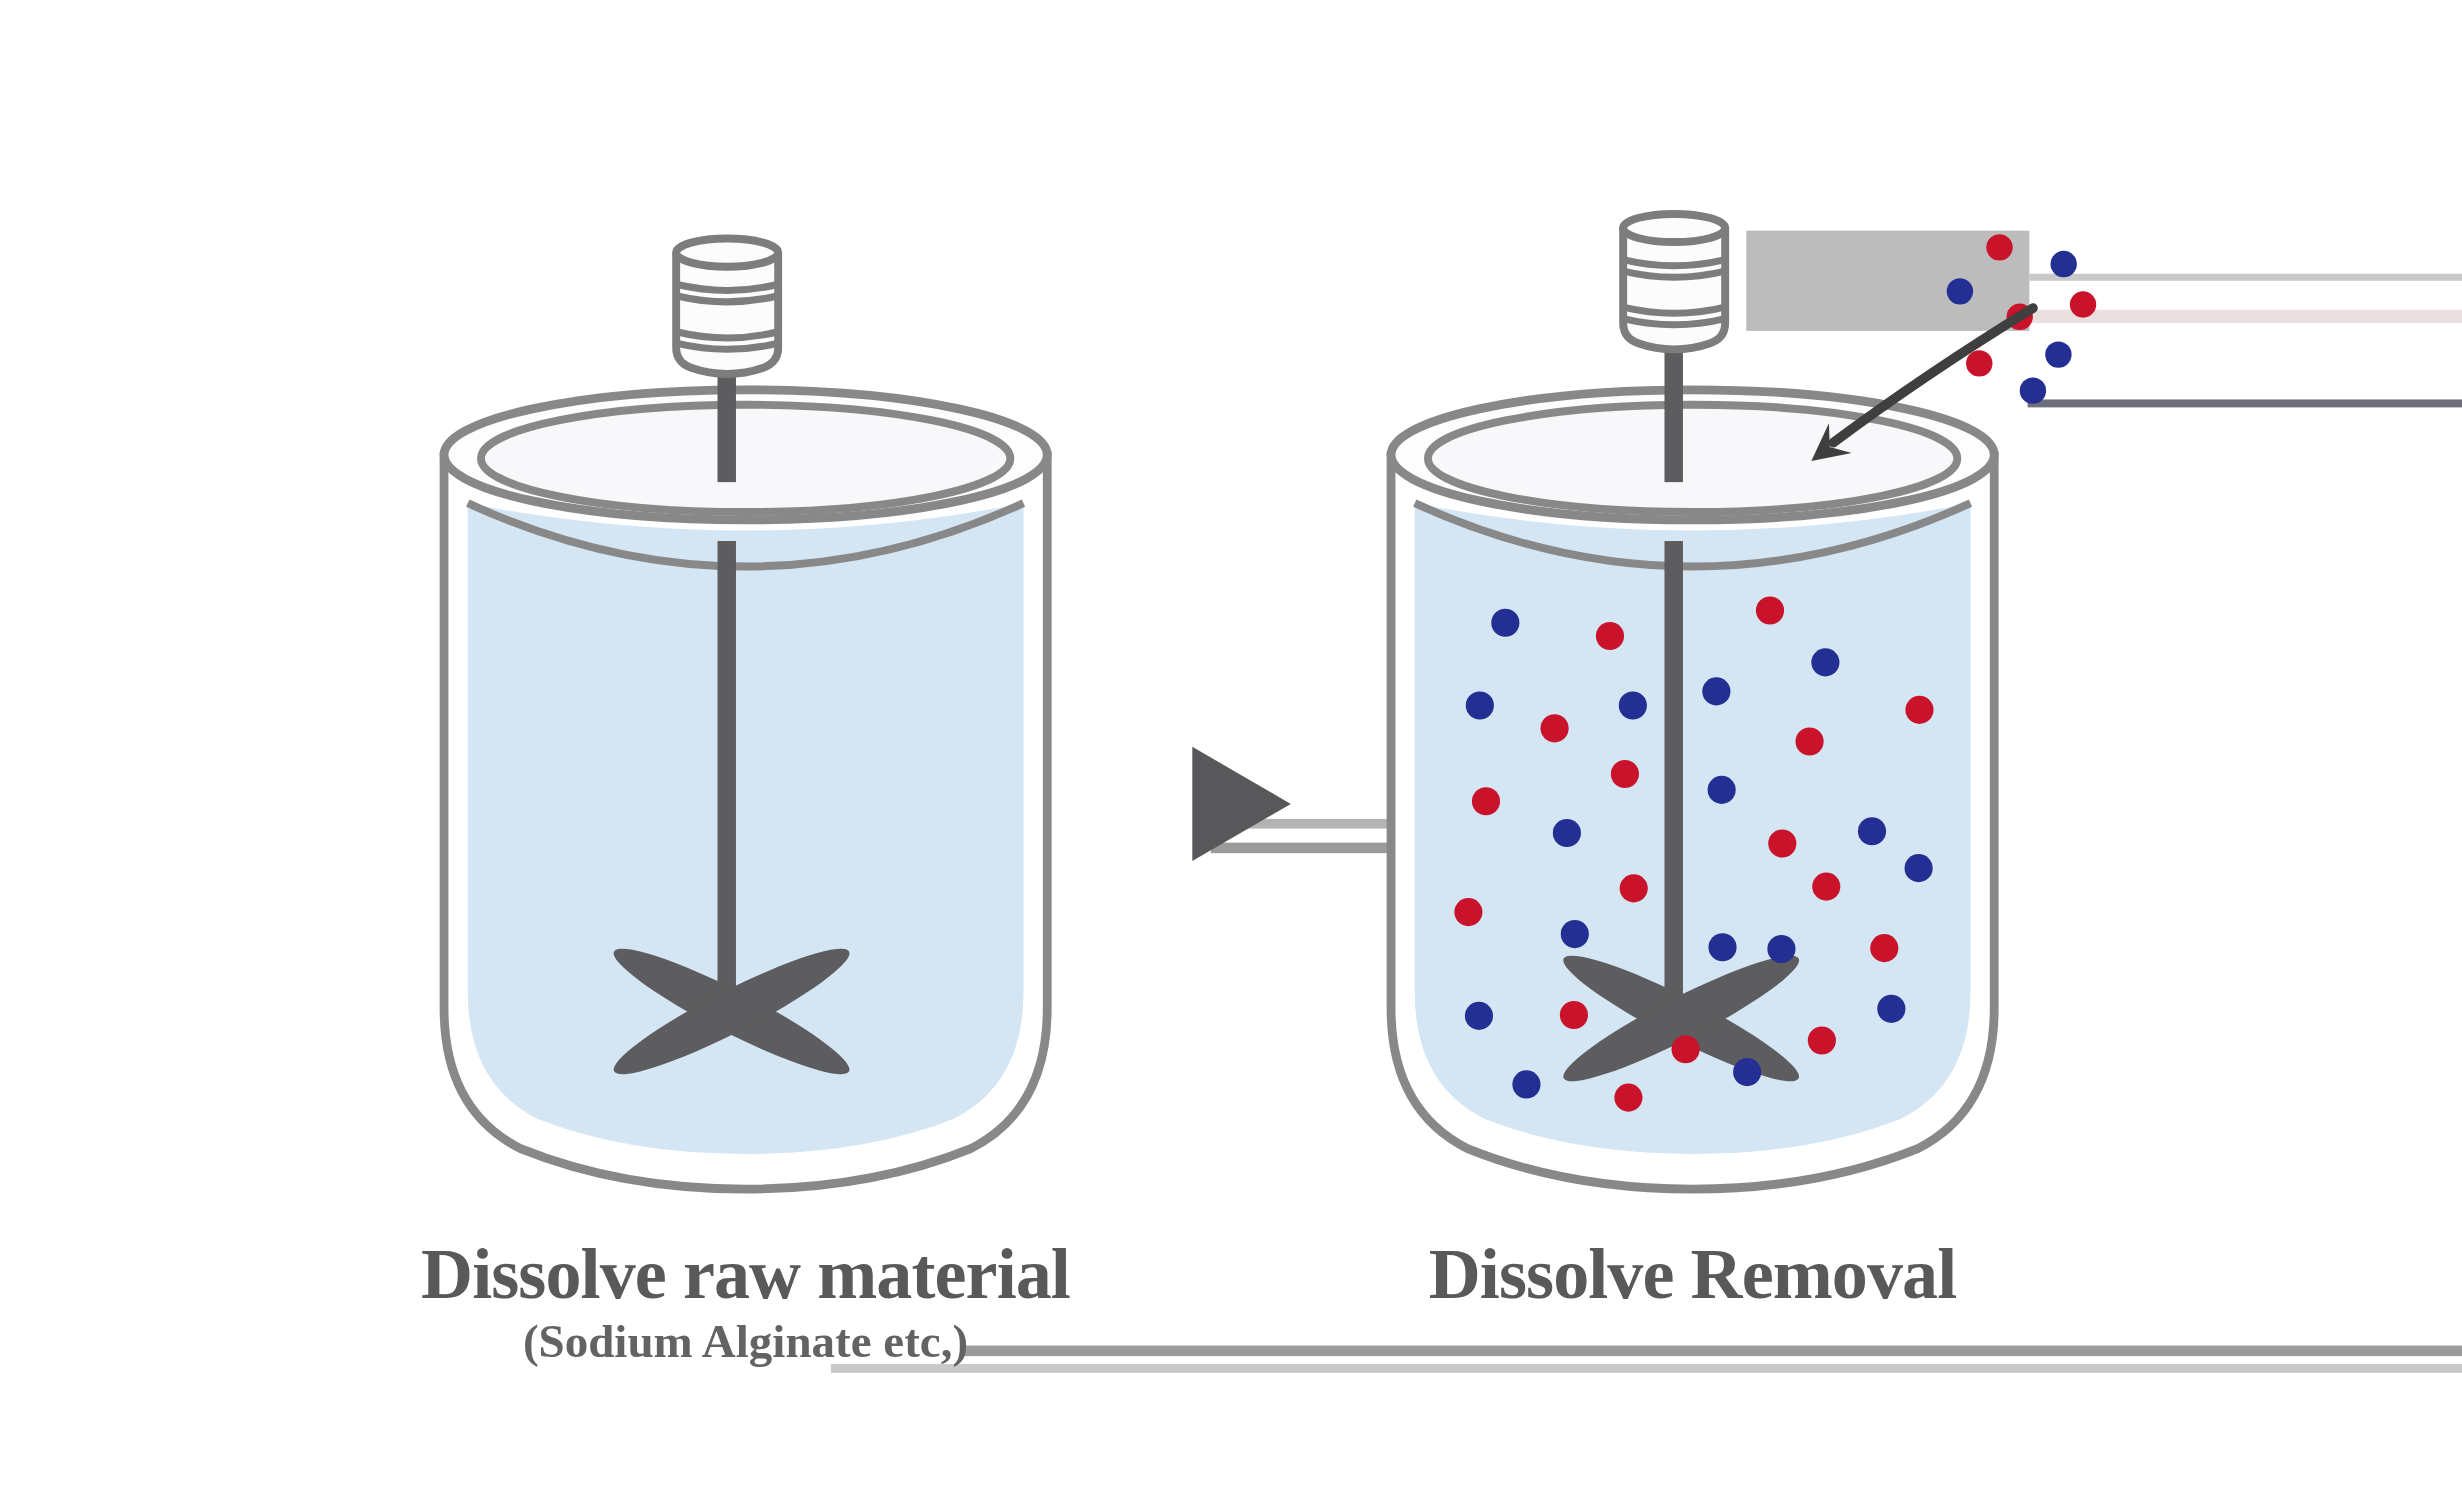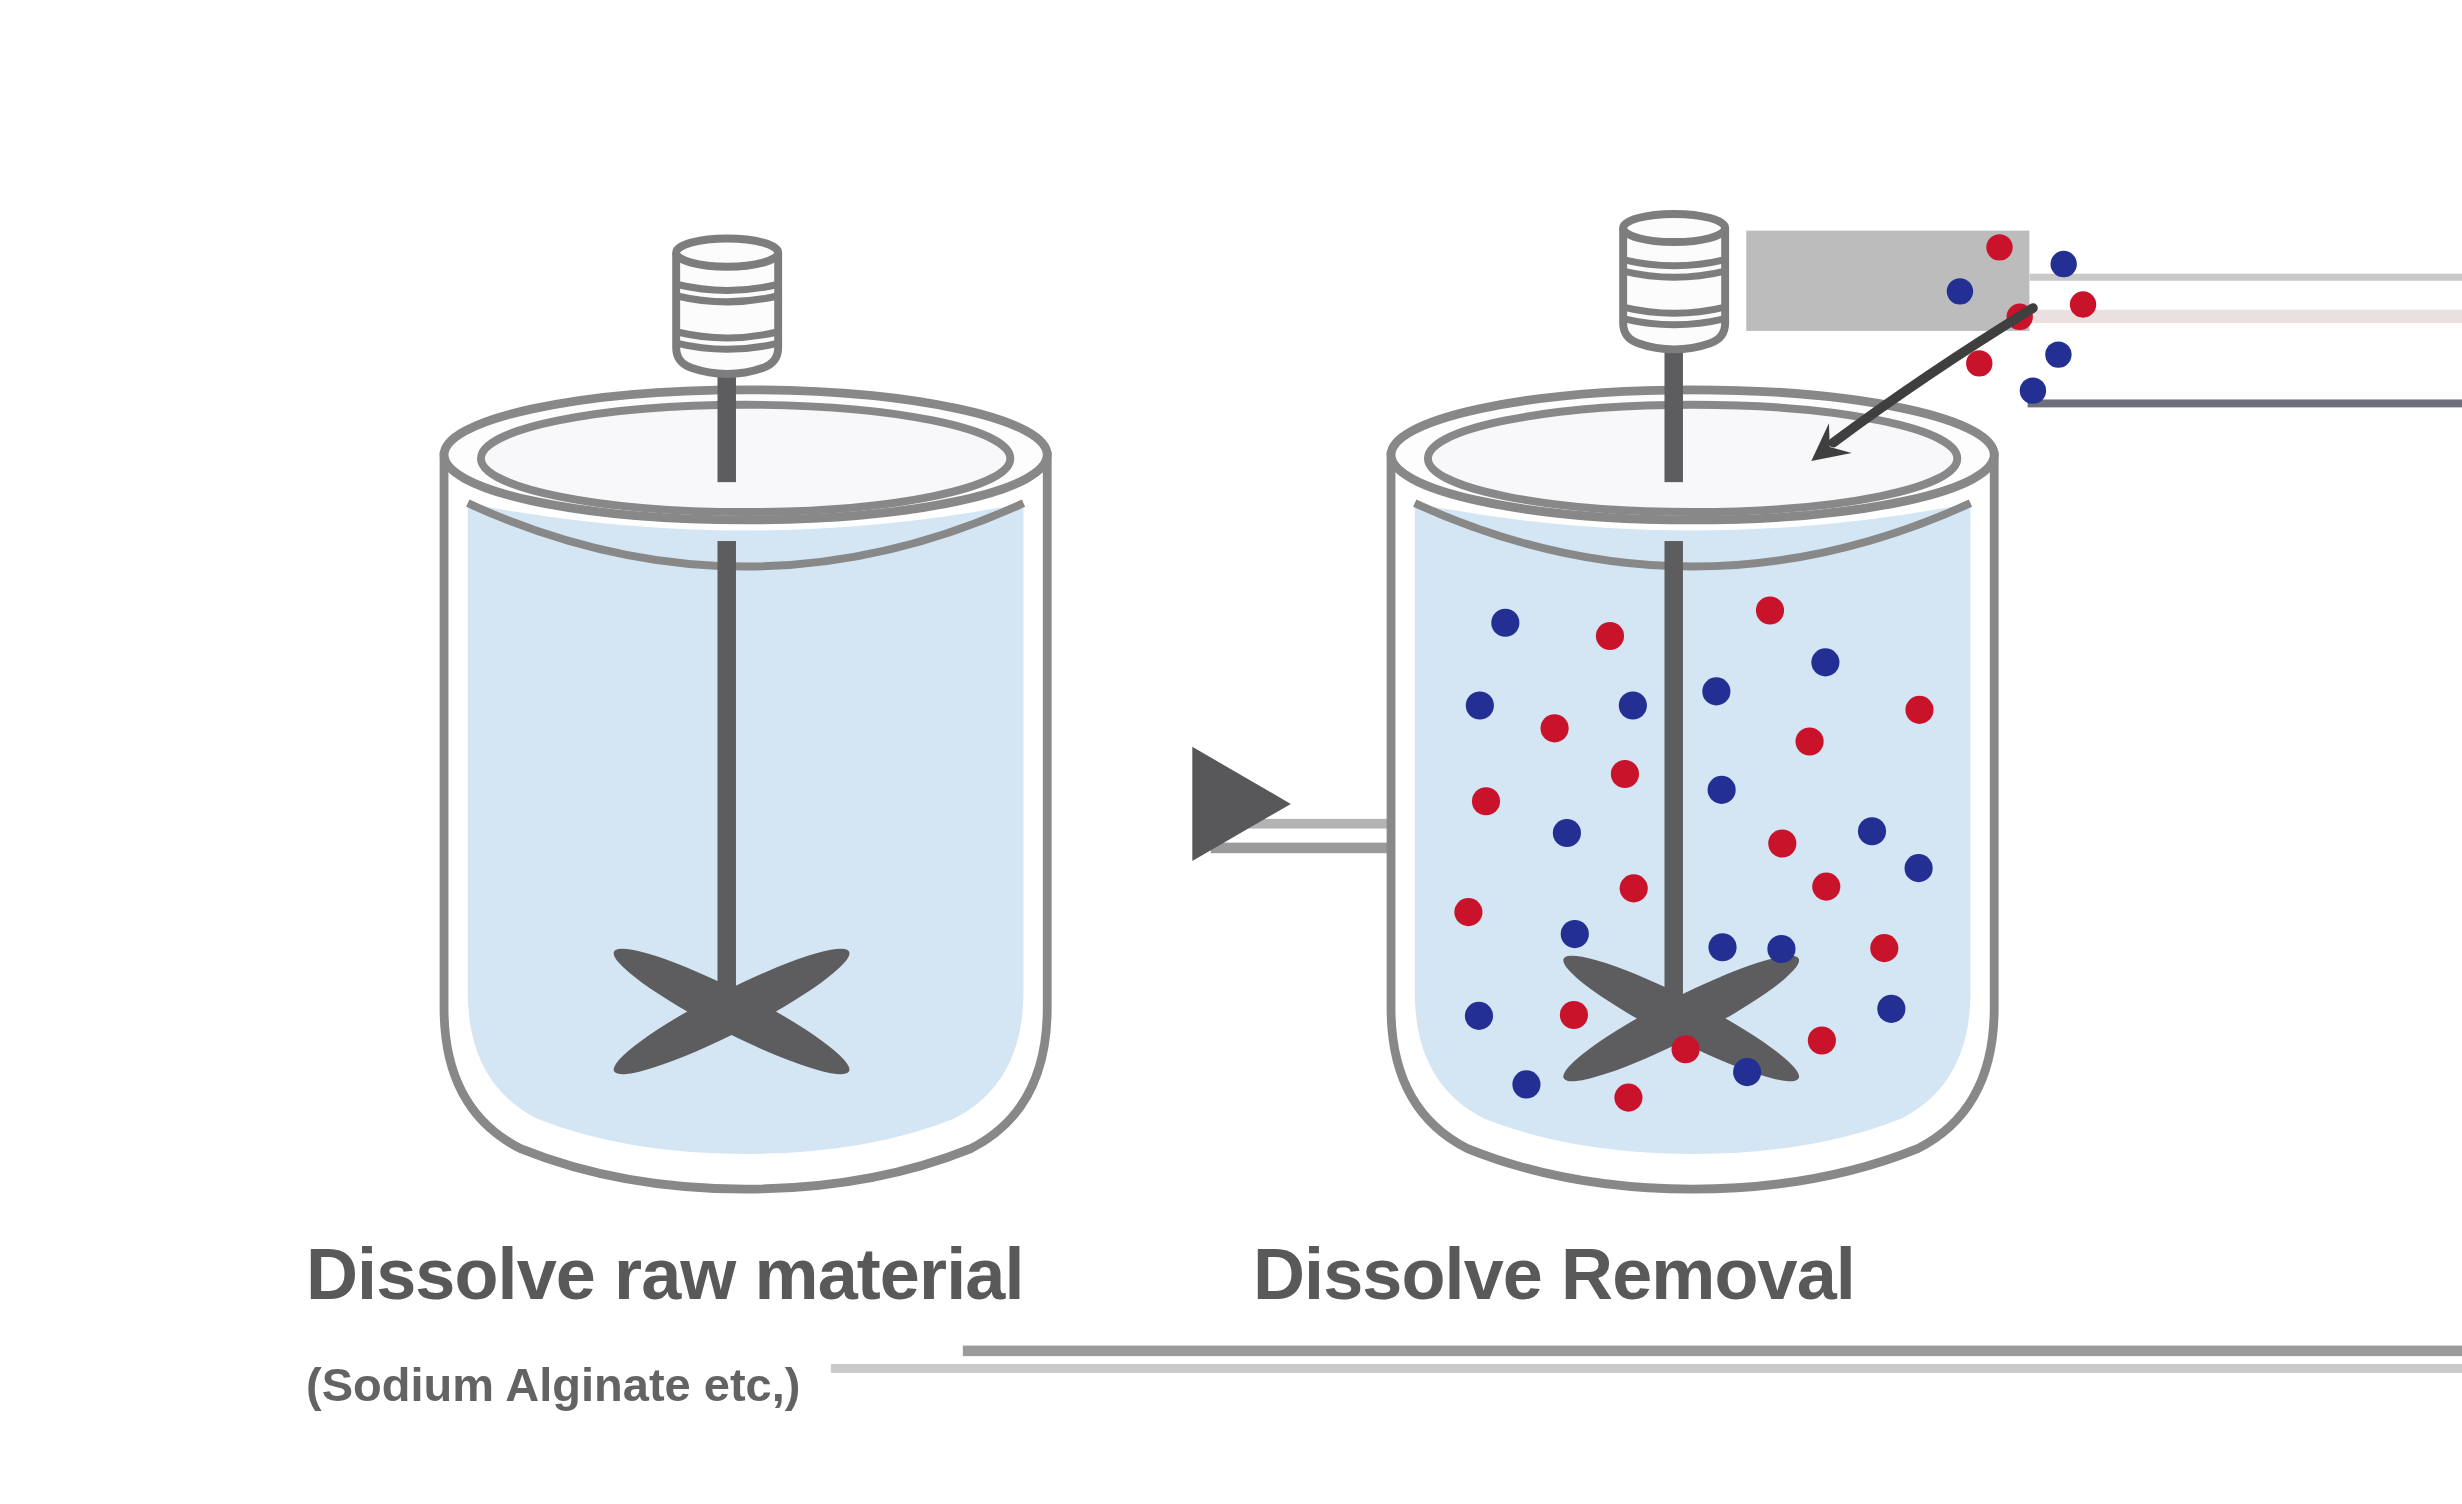--- a/index.html
+++ b/index.html
@@ -6,25 +6,26 @@
   .canvas{
     position:relative;
     width:2462px;height:1505px;
     background:#ffffff;
     font-family:"Liberation Sans", sans-serif;
     overflow:hidden;
   }
   .canvas svg{position:absolute;left:0;top:0;}
   .caption{
     position:absolute;
-    text-align:left;
+    text-align:center;
     font-weight:bold;
     color:#595959;
     letter-spacing:-0.9px;
     white-space:nowrap;
+    font-family:Liberation Serif, serif;
   }
   .title-main{font-size:72px;}
   .title-sub{font-size:47px;font-weight:bold;color:#636363;letter-spacing:0;}
   .adsorbent-label{
     position:absolute;
     text-align:center;
     font-weight:bold;
     font-size:50px;
     color:#7b7b7b;
     letter-spacing:-0.9px;
@@ -145,17 +146,17 @@
       </g>
     <g>
       <path d="M2312,350 Q2190,425 2085,503" fill="none" stroke="#3f3f3f" stroke-width="11" stroke-linecap="round"></path>
       <polygon points="2060,524 2080,481 2081,508 2106,515" fill="#3f3f3f"></polygon>
     </g>
   </svg>
 
 
   <div class="caption title-main" style="left:306px;top:1233px;width:879px;">Dissolve raw material</div>
 
-  <div class="caption title-sub" style="left:306px;top:1314px;width:879px;margin-top:43px;">(Sodium Alginate etc,)</div>
+  <div class="caption title-sub" style="left:306px;top:1314px;width:879px;">(Sodium Alginate etc,)</div>
 
   <div class="caption title-main" style="left:1253px;top:1233px;width:879px;">Dissolve Removal</div>
 </div>
 
 
 </body></html>

